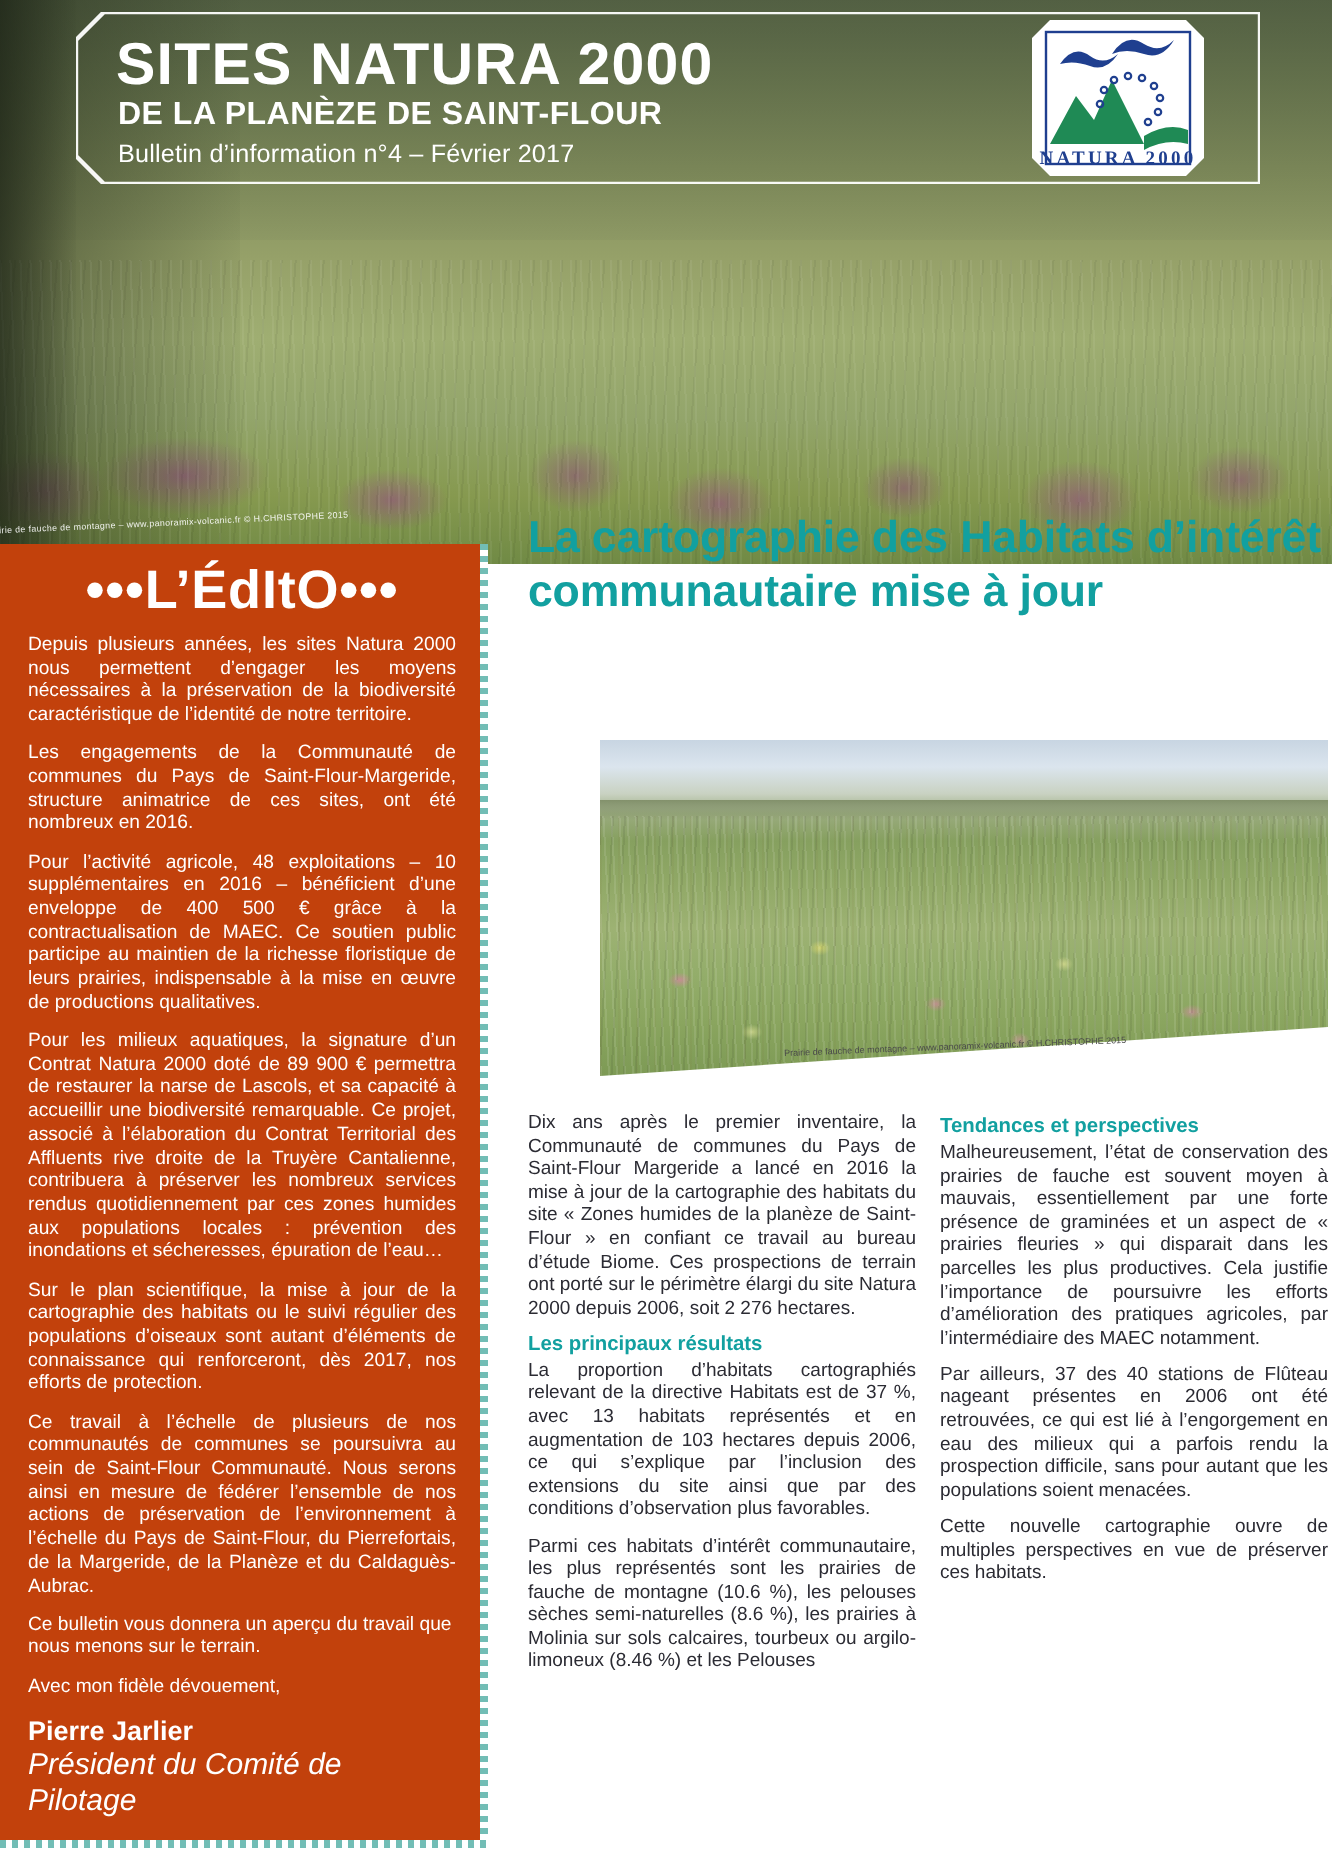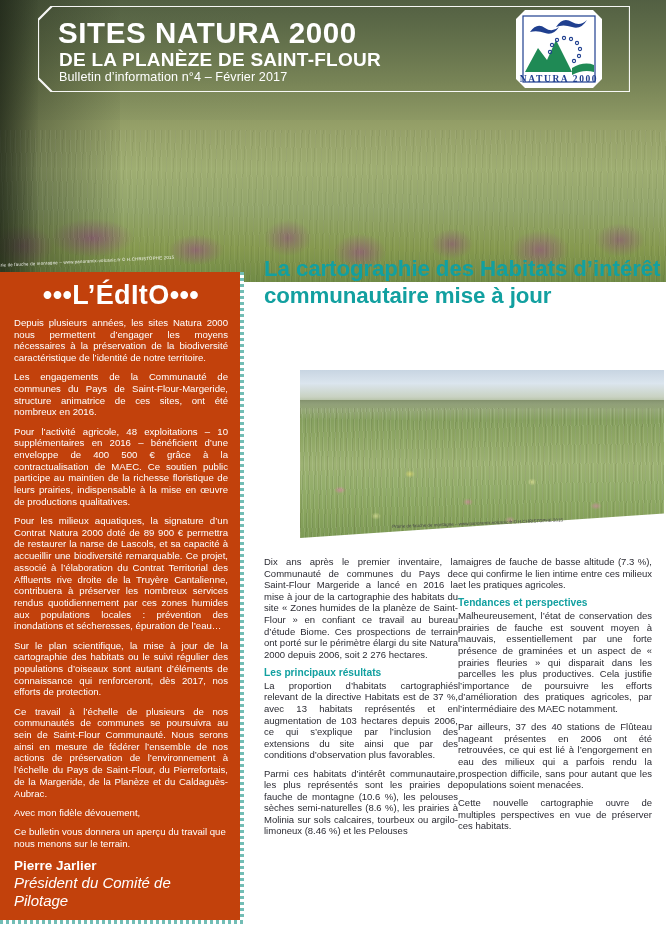--- a/index.html
+++ b/index.html
@@ -103,21 +103,21 @@
     font-size: 29.5px;
     font-weight: bold;
     color: #ffffff;
     letter-spacing: 0.6px;
     line-height: 1;
     font-family: "Liberation Sans", sans-serif;
   }
   #title-sub {
     position: absolute;
     left: 21px; top: 44px;
-    font-size: 19px;
+    font-size: 16px;
     font-weight: bold;
     color: #ffffff;
     letter-spacing: 0.25px;
     line-height: 1;
   }
   #title-issue {
     position: absolute;
     left: 21px; top: 65px;
     font-size: 12.6px;
     font-weight: normal;
@@ -261,20 +261,21 @@
     transform: rotate(-2.2deg);
     transform-origin: left top;
   }
 
   
   #cols {
     position: absolute;
     left: 264px; top: 556px;
     width: 400px;
     display: flex;
+    gap: 12px;
   }
   .col { width: 194px; }
   .art-p {
     font-size: 9.5px;
     line-height: 11.6px;
     color: #2b2b33;
     text-align: justify;
     margin: 0 0 6.5px 0;
     font-family: "Liberation Sans", sans-serif;
   }
@@ -337,22 +338,22 @@
 </div>
 
 <div id="edito">
   <div id="edito-title">•••L’ÉdItO•••</div>
   <p class="edito-p">Depuis plusieurs années, les sites Natura 2000 nous permettent d’engager les moyens nécessaires à la préservation de la biodiversité caractéristique de l’identité de notre territoire.</p>
   <p class="edito-p">Les engagements de la Communauté de communes du Pays de Saint-Flour-Margeride, structure animatrice de ces sites, ont été nombreux en 2016.</p>
   <p class="edito-p">Pour l’activité agricole, 48 exploitations – 10 supplémentaires en 2016 – bénéficient d’une enveloppe de 400 500 € grâce à la contractualisation de MAEC. Ce soutien public participe au maintien de la richesse floristique de leurs prairies, indispensable à la mise en œuvre de productions qualitatives.</p>
   <p class="edito-p">Pour les milieux aquatiques, la signature d’un Contrat Natura 2000 doté de 89 900 € permettra de restaurer la narse de Lascols, et sa capacité à accueillir une biodiversité remarquable. Ce projet, associé à l’élaboration du Contrat Territorial des Affluents rive droite de la Truyère Cantalienne, contribuera à préserver les nombreux services rendus quotidiennement par ces zones humides aux populations locales : prévention des inondations et sécheresses, épuration de l’eau…</p>
   <p class="edito-p">Sur le plan scientifique, la mise à jour de la cartographie des habitats ou le suivi régulier des populations d’oiseaux sont autant d’éléments de connaissance qui renforceront, dès 2017, nos efforts de protection.</p>
   <p class="edito-p">Ce travail à l’échelle de plusieurs de nos communautés de communes se poursuivra au sein de Saint-Flour Communauté. Nous serons ainsi en mesure de fédérer l’ensemble de nos actions de préservation de l’environnement à l’échelle du Pays de Saint-Flour, du Pierrefortais, de la Margeride, de la Planèze et du Caldaguès-Aubrac.</p>
+  <p class="edito-p tight">Ce bulletin vous donnera un aperçu du travail que nous menons sur le terrain.</p>
   <p class="edito-p tight">Avec mon fidèle dévouement,</p>
-  <p class="edito-p tight">Ce bulletin vous donnera un aperçu du travail que nous menons sur le terrain.</p>
   <div id="edito-signature">Pierre Jarlier</div>
   <div id="edito-role">Président du Comité de Pilotage</div>
 </div>
 <div id="edito-dotline"></div>
 <div id="edito-bottom-dots"></div>
 
 <div id="article">
   <h1 id="article-title">La cartographie des Habitats d’intérêt communautaire mise à jour</h1>
 </div>
 
@@ -365,19 +366,18 @@
 </div>
 
 <div id="cols">
   <div class="col">
     <p class="art-p">Dix ans après le premier inventaire, la Communauté de communes du Pays de Saint-Flour Margeride a lancé en 2016 la mise à jour de la cartographie des habitats du site « Zones humides de la planèze de Saint-Flour » en confiant ce travail au bureau d’étude Biome. Ces prospections de terrain ont porté sur le périmètre élargi du site Natura 2000 depuis 2006, soit 2 276 hectares.</p>
     <div class="art-h">Les principaux résultats</div>
     <p class="art-p">La proportion d’habitats cartographiés relevant de la directive Habitats est de 37 %, avec 13 habitats représentés et en augmentation de 103 hectares depuis 2006, ce qui s’explique par l’inclusion des extensions du site ainsi que par des conditions d’observation plus favorables.</p>
     <p class="art-p">Parmi ces habitats d’intérêt communautaire, les plus représentés sont les prairies de fauche de montagne (10.6 %), les pelouses sèches semi-naturelles (8.6 %), les prairies à Molinia sur sols calcaires, tourbeux ou argilo-limoneux (8.46 %) et les Pelouses</p>
   </div>
   <div class="col">
-    <p class="art-p">maigres de fauche de basse altitude (7.3 %), ce qui confirme le lien intime entre ces milieux et les pratiques agricoles.</p>
     <div class="art-h">Tendances et perspectives</div>
     <p class="art-p">Malheureusement, l’état de conservation des prairies de fauche est souvent moyen à mauvais, essentiellement par une forte présence de graminées et un aspect de « prairies fleuries » qui disparait dans les parcelles les plus productives. Cela justifie l’importance de poursuivre les efforts d’amélioration des pratiques agricoles, par l’intermédiaire des MAEC notamment.</p>
     <p class="art-p">Par ailleurs, 37 des 40 stations de Flûteau nageant présentes en 2006 ont été retrouvées, ce qui est lié à l’engorgement en eau des milieux qui a parfois rendu la prospection difficile, sans pour autant que les populations soient menacées.</p>
     <p class="art-p">Cette nouvelle cartographie ouvre de multiples perspectives en vue de préserver ces habitats.</p>
   </div>
 </div>
 
 </body></html>

